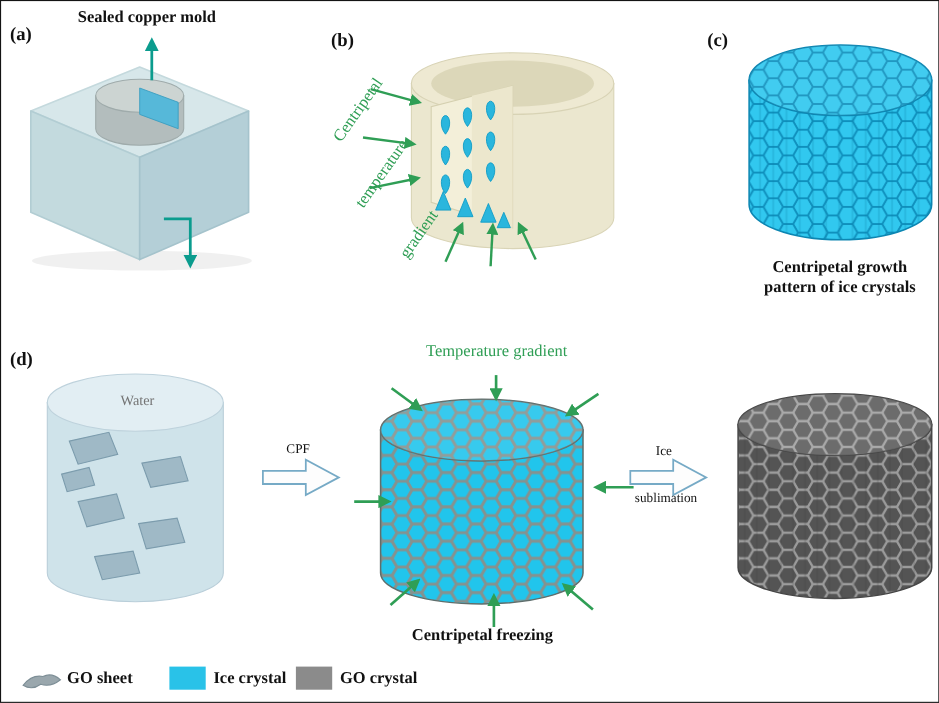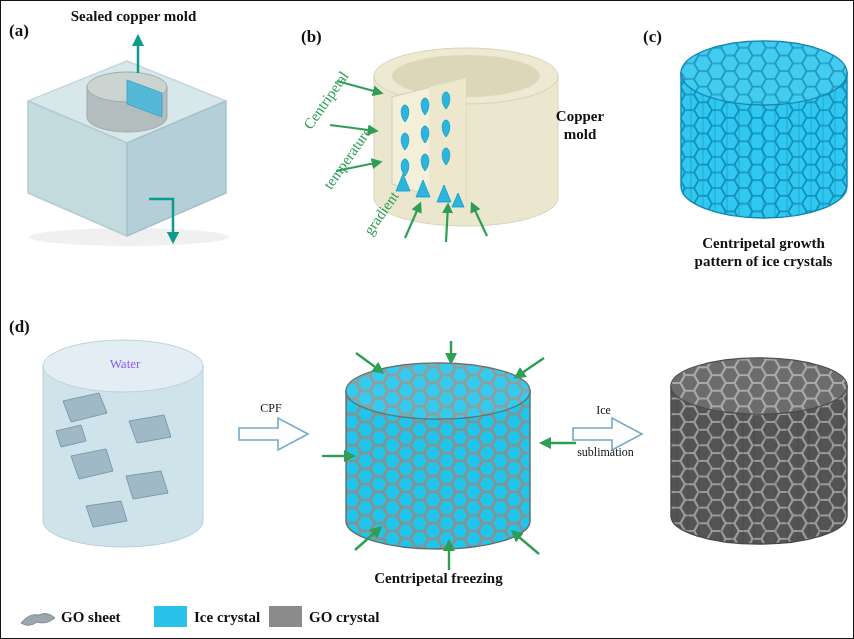--- a/index.html
+++ b/index.html
@@ -9,21 +9,21 @@
     font-family:"Liberation Serif","DejaVu Serif",serif;
   }
   #art{position:absolute;left:0;top:0;}
   .txt{position:absolute;color:#111;line-height:1.2;white-space:nowrap;}
   .center{text-align:center;white-space:normal;}
   .plabel{font-size:17px;font-weight:bold;}
   .cap{font-size:15px;font-weight:bold;}
   .mid{font-size:12px;}
   .green{color:#2f9e55;font-size:15px;}
   .grad-word{position:absolute;color:#2f9e55;font-size:15px;transform:rotate(-55deg);white-space:nowrap;}
-  .water{color:#8b5cf6;font-size:13px;}
+  .water{color:#737373;font-size:13px;}
   .legend{font-size:15px;font-weight:bold;}
 </style>
 </head>
 <body>
 
 <div id="canvas">
 
 <svg id="art" width="854" height="639" viewBox="0 0 854 639">
   <defs>
     <path id="hex0" d="M9 0L4.5 7.79L-4.5 7.79L-9 0L-4.5 -7.79L4.5 -7.79Z"></path>
@@ -174,35 +174,32 @@
   </g>
 </svg>
 
   <div class="txt plabel" style="left:8px;top:20px">(a)</div>
   <div class="txt cap center" style="left:50px;top:6px;width:165px">Sealed copper mold</div>
 
   <div class="txt plabel" style="left:300px;top:26px">(b)</div>
   <span class="grad-word" style="left:292px;top:91px">Centripetal</span>
   <span class="grad-word" style="left:311px;top:149px">temperature</span>
   <span class="grad-word" style="left:356px;top:204px">gradient</span>
-  <div class="txt cap center" style="left:540px;top:106px;width:78px">
-    <span style="display:block">Copper</span>
-    <span style="display:block">mold</span>
-  </div>
 
   <div class="txt plabel" style="left:642px;top:26px">(c)</div>
   <div class="txt cap center" style="left:660px;top:233px;width:205px">
     <span style="display:block">Centripetal growth</span>
     <span style="display:block">pattern of ice crystals</span>
   </div>
 
   <div class="txt plabel" style="left:8px;top:316px">(d)</div>
   <div class="txt water center" style="left:100px;top:355px;width:48px">Water</div>
 
   <div class="txt mid center" style="left:240px;top:400px;width:60px">CPF</div>
+  <div class="txt green center" style="left:368px;top:310px;width:165px">Temperature gradient</div>
   <div class="txt cap center" style="left:345px;top:568px;width:185px">Centripetal freezing</div>
 
   <div class="txt mid center" style="left:575px;top:402px;width:55px">Ice</div>
   <div class="txt mid center" style="left:552px;top:444px;width:105px">sublimation</div>
 
 
   <div class="txt legend" style="left:60px;top:607px">GO sheet</div>
   <div class="txt legend" style="left:193px;top:607px">Ice crystal</div>
   <div class="txt legend" style="left:308px;top:607px">GO crystal</div>
 

